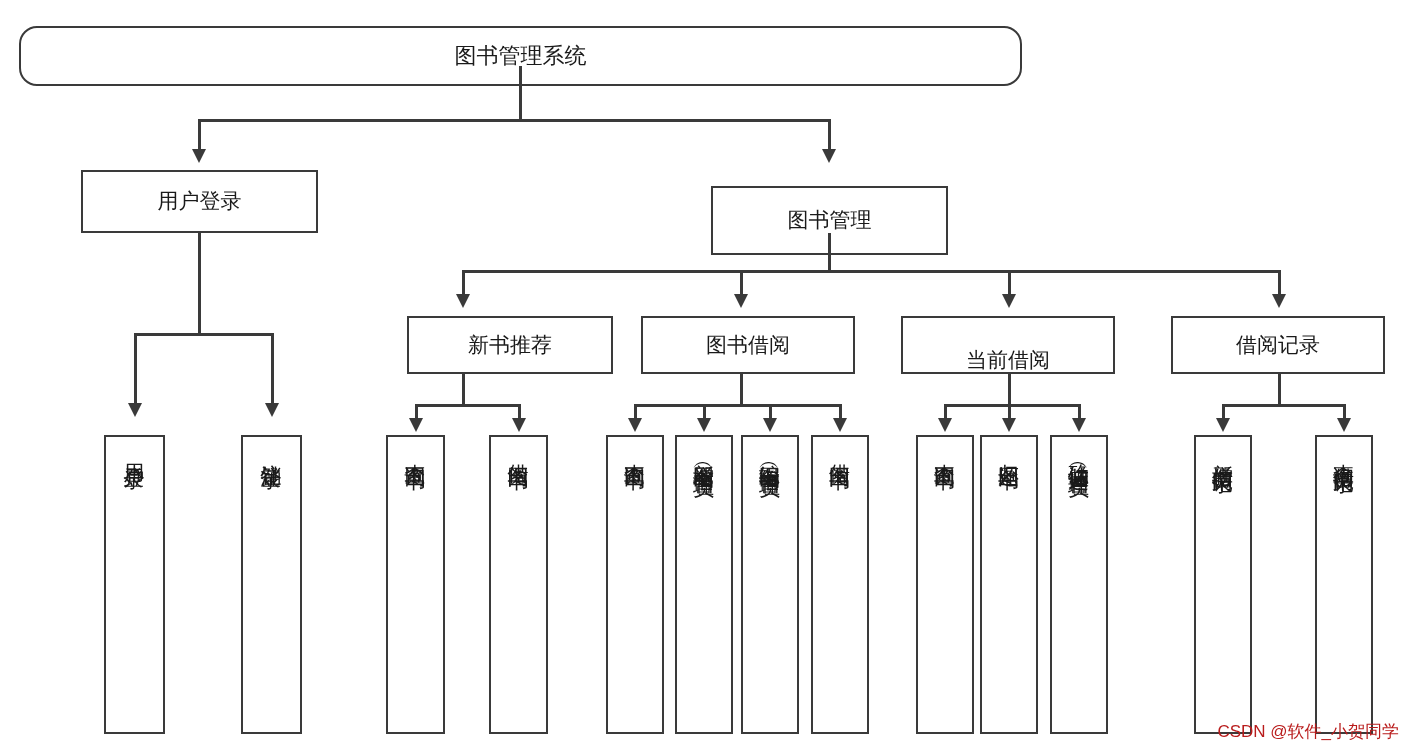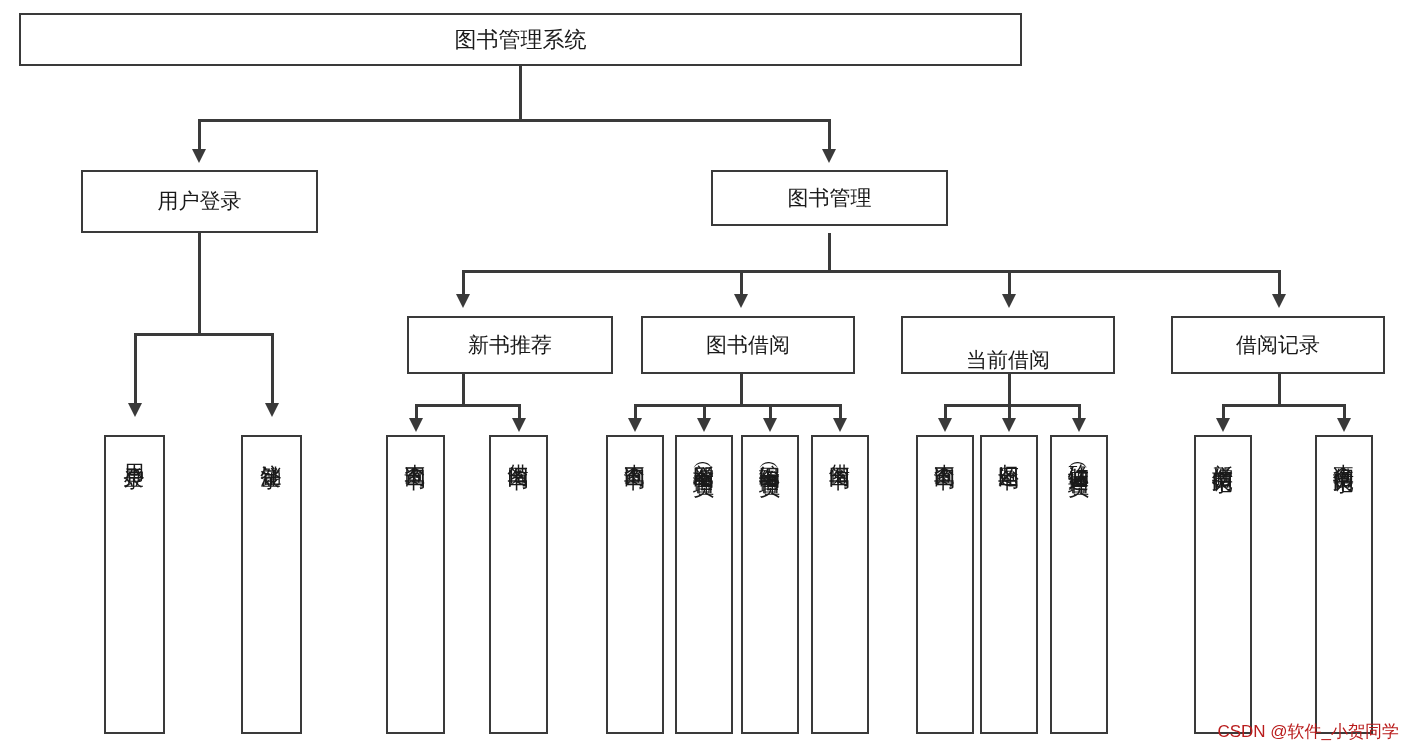--- a/index.html
+++ b/index.html
@@ -85,39 +85,39 @@
     white-space: nowrap;
     pointer-events: none;
     font-family: "Liberation Sans", "DejaVu Sans", sans-serif;
   }
 </style>
 </head>
 <body>
 
 <div id="canvas">
 
-  <div class="node h root" style="left:19px; top:13px; width:1003px; height:53px;">
+  <div class="node h root" style="left:19px; top:26px; width:1003px; height:60px;border-radius:18px;">
     <span class="label">图书管理系统</span>
   </div>
 
   <div class="ln lnv" style="left:519px; top:66px; width:2.5px; height:53px;"></div>
 
   <div class="ln lnh" style="left:198px; top:119px; width:633px; height:2.5px;"></div>
 
   <div class="ln lnv" style="left:198px; top:119px; width:2.5px; height:32px;"></div>
   <div class="arrow" style="left:192px; top:149px;"></div>
 
   <div class="ln lnv" style="left:828px; top:119px; width:2.5px; height:32px;"></div>
   <div class="arrow" style="left:822px; top:149px;"></div>
 
   <div class="node h" style="left:81px; top:170px; width:237px; height:63px;">
     <span class="label">用户登录</span>
   </div>
 
-  <div class="node h" style="left:711px; top:170px; width:237px; height:56px;">
+  <div class="node h" style="left:711px; top:186px; width:237px; height:69px;">
     <span class="label">图书管理</span>
   </div>
 
   <div class="ln lnv" style="left:198px; top:233px; width:2.5px; height:102px;"></div>
   <div class="ln lnh" style="left:134px; top:333px; width:139px; height:2.5px;"></div>
   <div class="ln lnv" style="left:134px; top:333px; width:2.5px; height:72px;"></div>
   <div class="arrow" style="left:128px; top:403px;"></div>
   <div class="ln lnv" style="left:271px; top:333px; width:2.5px; height:72px;"></div>
   <div class="arrow" style="left:265px; top:403px;"></div>
 

